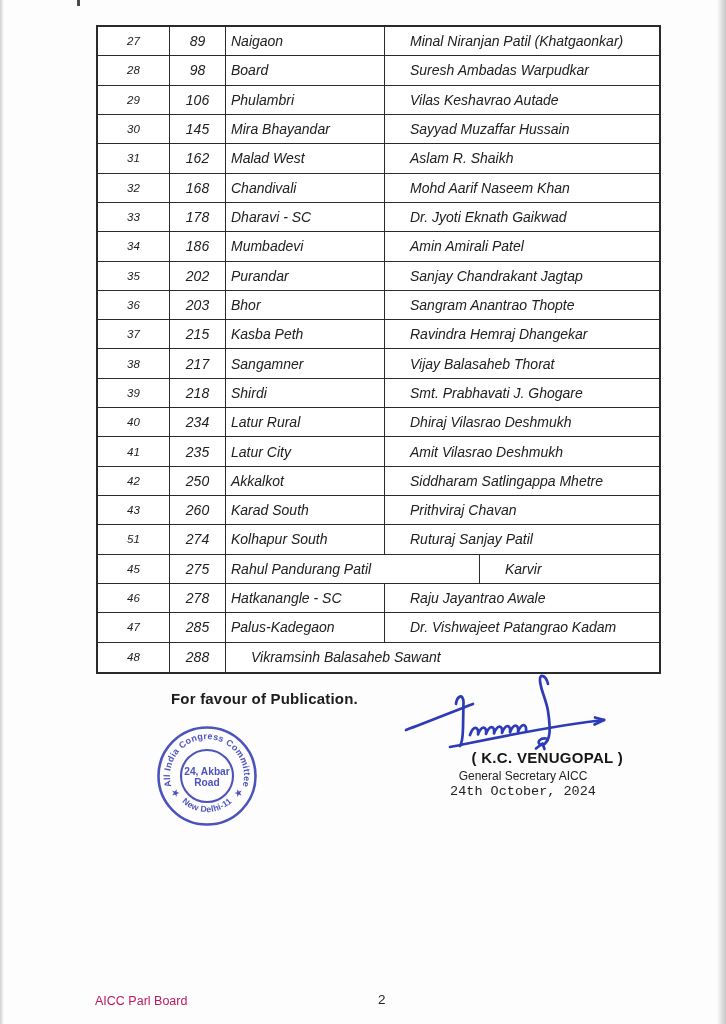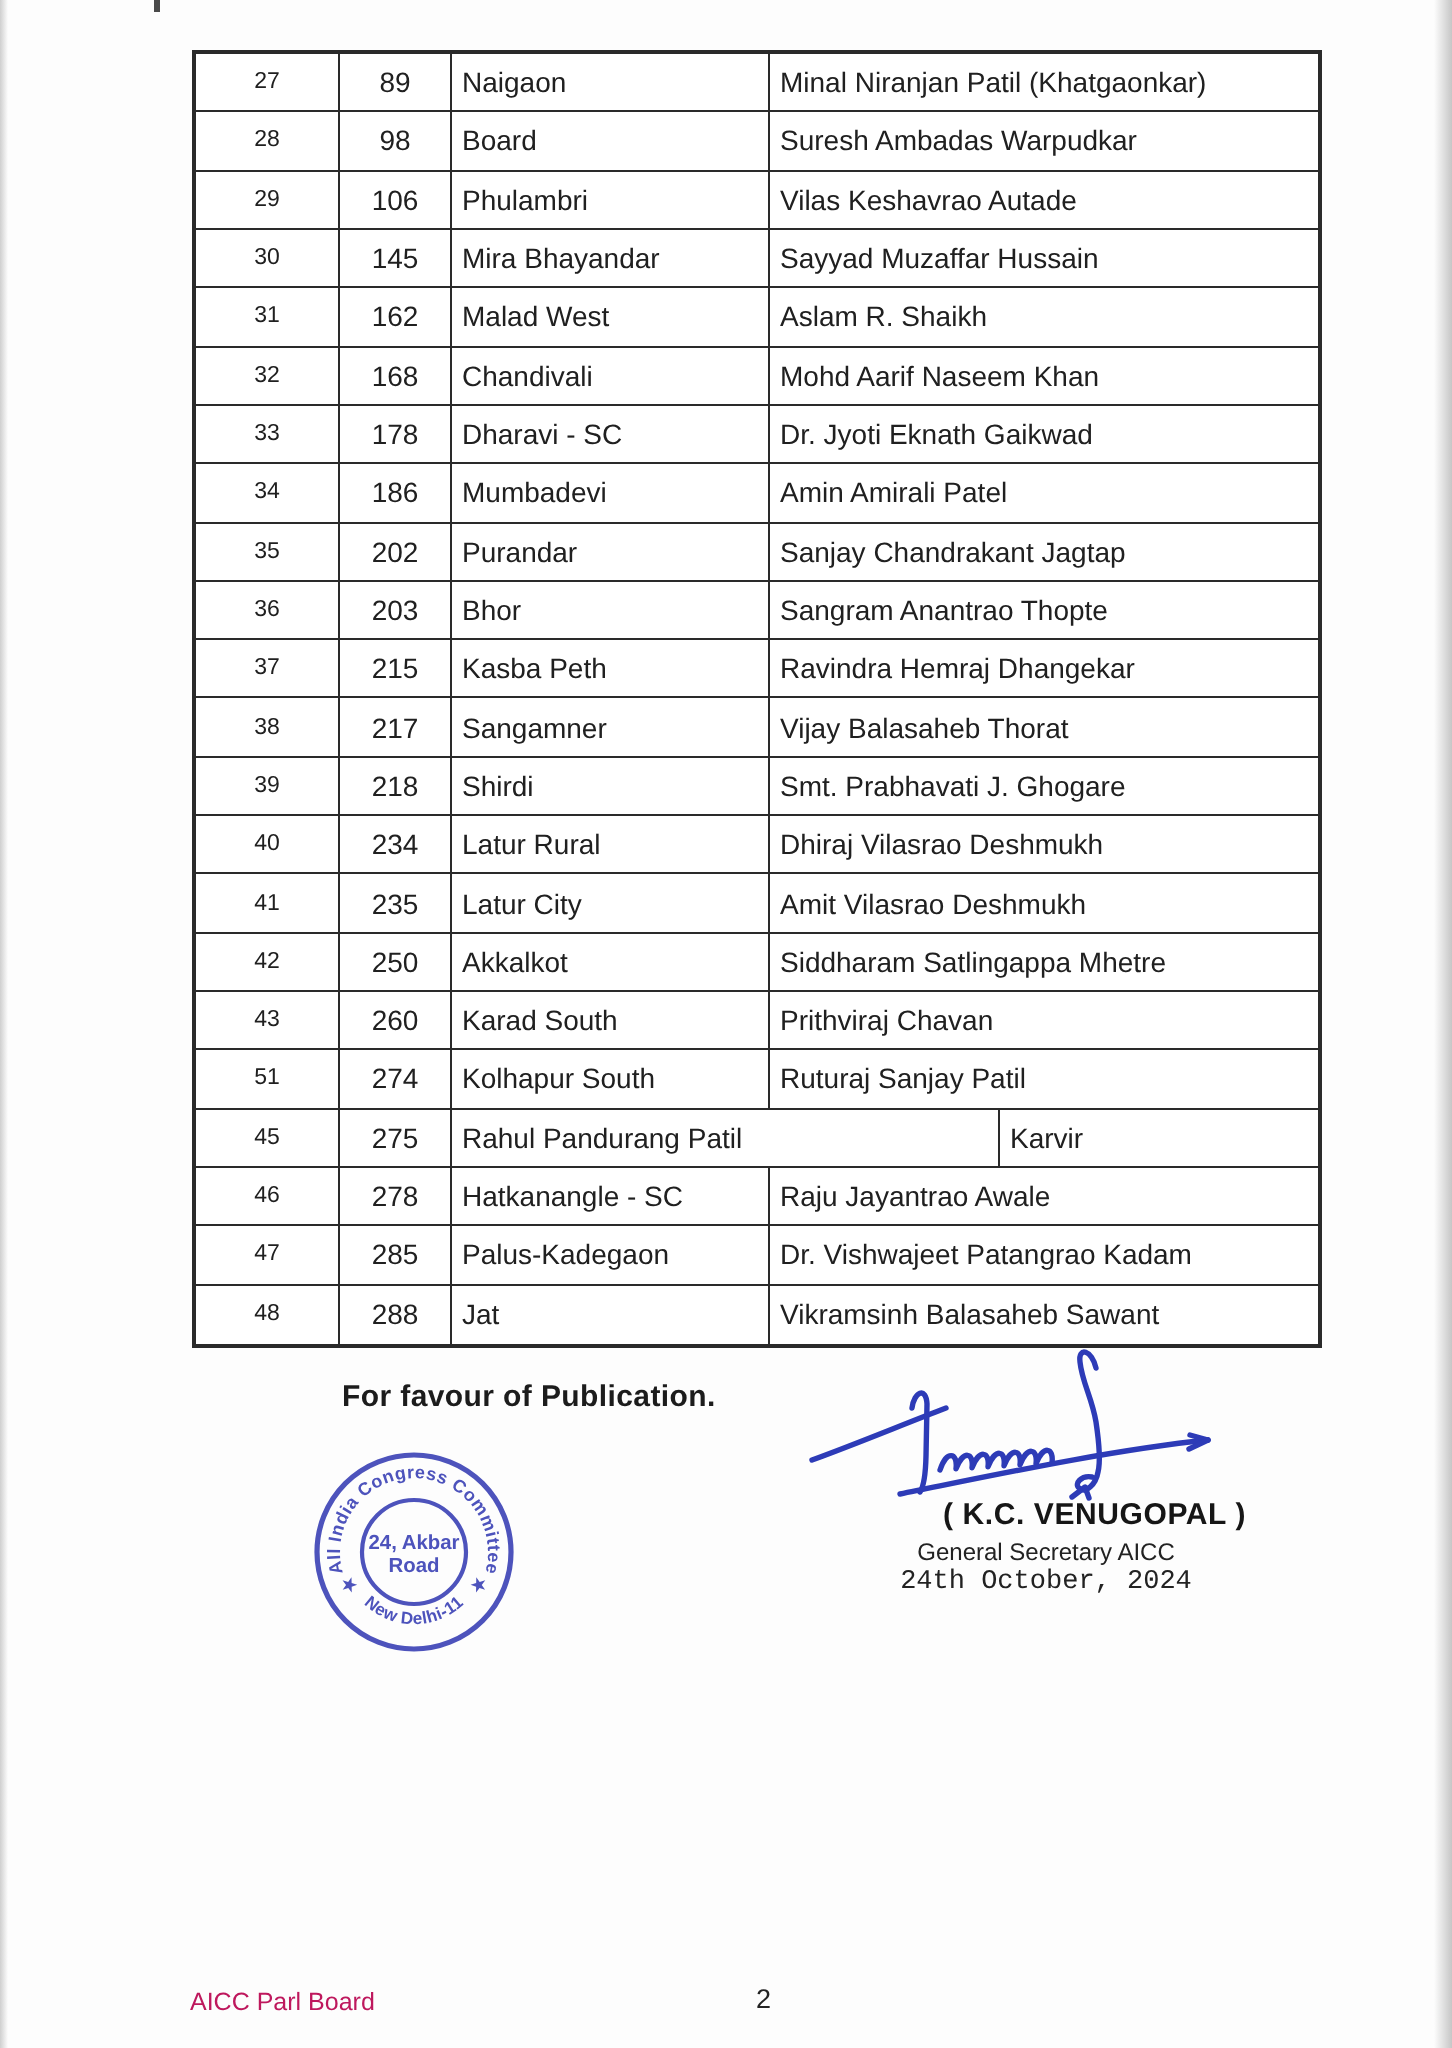--- a/index.html
+++ b/index.html
@@ -22,25 +22,26 @@
   .edge-left{position:absolute;left:0;top:0;width:4px;height:1024px;background:linear-gradient(to right,#cfcfcf,rgba(255,255,255,0));}
   .edge-right{position:absolute;right:0;top:0;width:9px;height:1024px;background:linear-gradient(to left,#c6c6c6,rgba(255,255,255,0));}
   .stub-line{position:absolute;left:77px;top:0;width:3px;height:6px;background:#4a4a4a;}
 
   
   .ctable{
     position:absolute;left:96px;top:25px;width:565px;
     border:2px solid var(--table-border);
     box-sizing:border-box;
     background:#fff;
+    font-style:italic;
   }
   .trow{display:flex;height:29.32px;box-sizing:border-box;border-bottom:1.5px solid var(--table-border);}
   .trow:last-child{border-bottom:none;}
   .cell{display:flex;align-items:center;box-sizing:border-box;border-right:1.5px solid var(--table-border);overflow:hidden;white-space:nowrap;}
-  .cell:last-child{border-right:none;}
+  .cell:last-child{border-right:none;margin-left:20px;}
   .c1{width:72px;justify-content:center;font-size:11.5px;}
   .c2{width:56px;justify-content:center;font-size:14px;}
   .c3{width:159px;padding-left:5px;font-size:14px;}
   .c4{flex:1;padding-left:5px;font-size:14px;}
 
   .pub-note{
     position:absolute;left:171px;top:690px;
     font-size:15px;font-weight:bold;letter-spacing:.2px;color:#1c1c1c;
   }
 
@@ -214,21 +215,20 @@
     <div class="trow">
       <div class="cell c1">47</div>
       <div class="cell c2">285</div>
       <div class="cell c3">Palus-Kadegaon</div>
       <div class="cell c4">Dr. Vishwajeet Patangrao Kadam</div>
     </div>
 
     <div class="trow">
       <div class="cell c1">48</div>
       <div class="cell c2">288</div>
-      <div class="cell c3">Jat</div>
       <div class="cell c4">Vikramsinh Balasaheb Sawant</div>
     </div>
   </div>
   </div>
 
   <div class="pub-note">For favour of Publication.</div>
 
   <div class="stamp">
     <svg width="104" height="104" viewBox="0 0 104 104">
       <defs>

